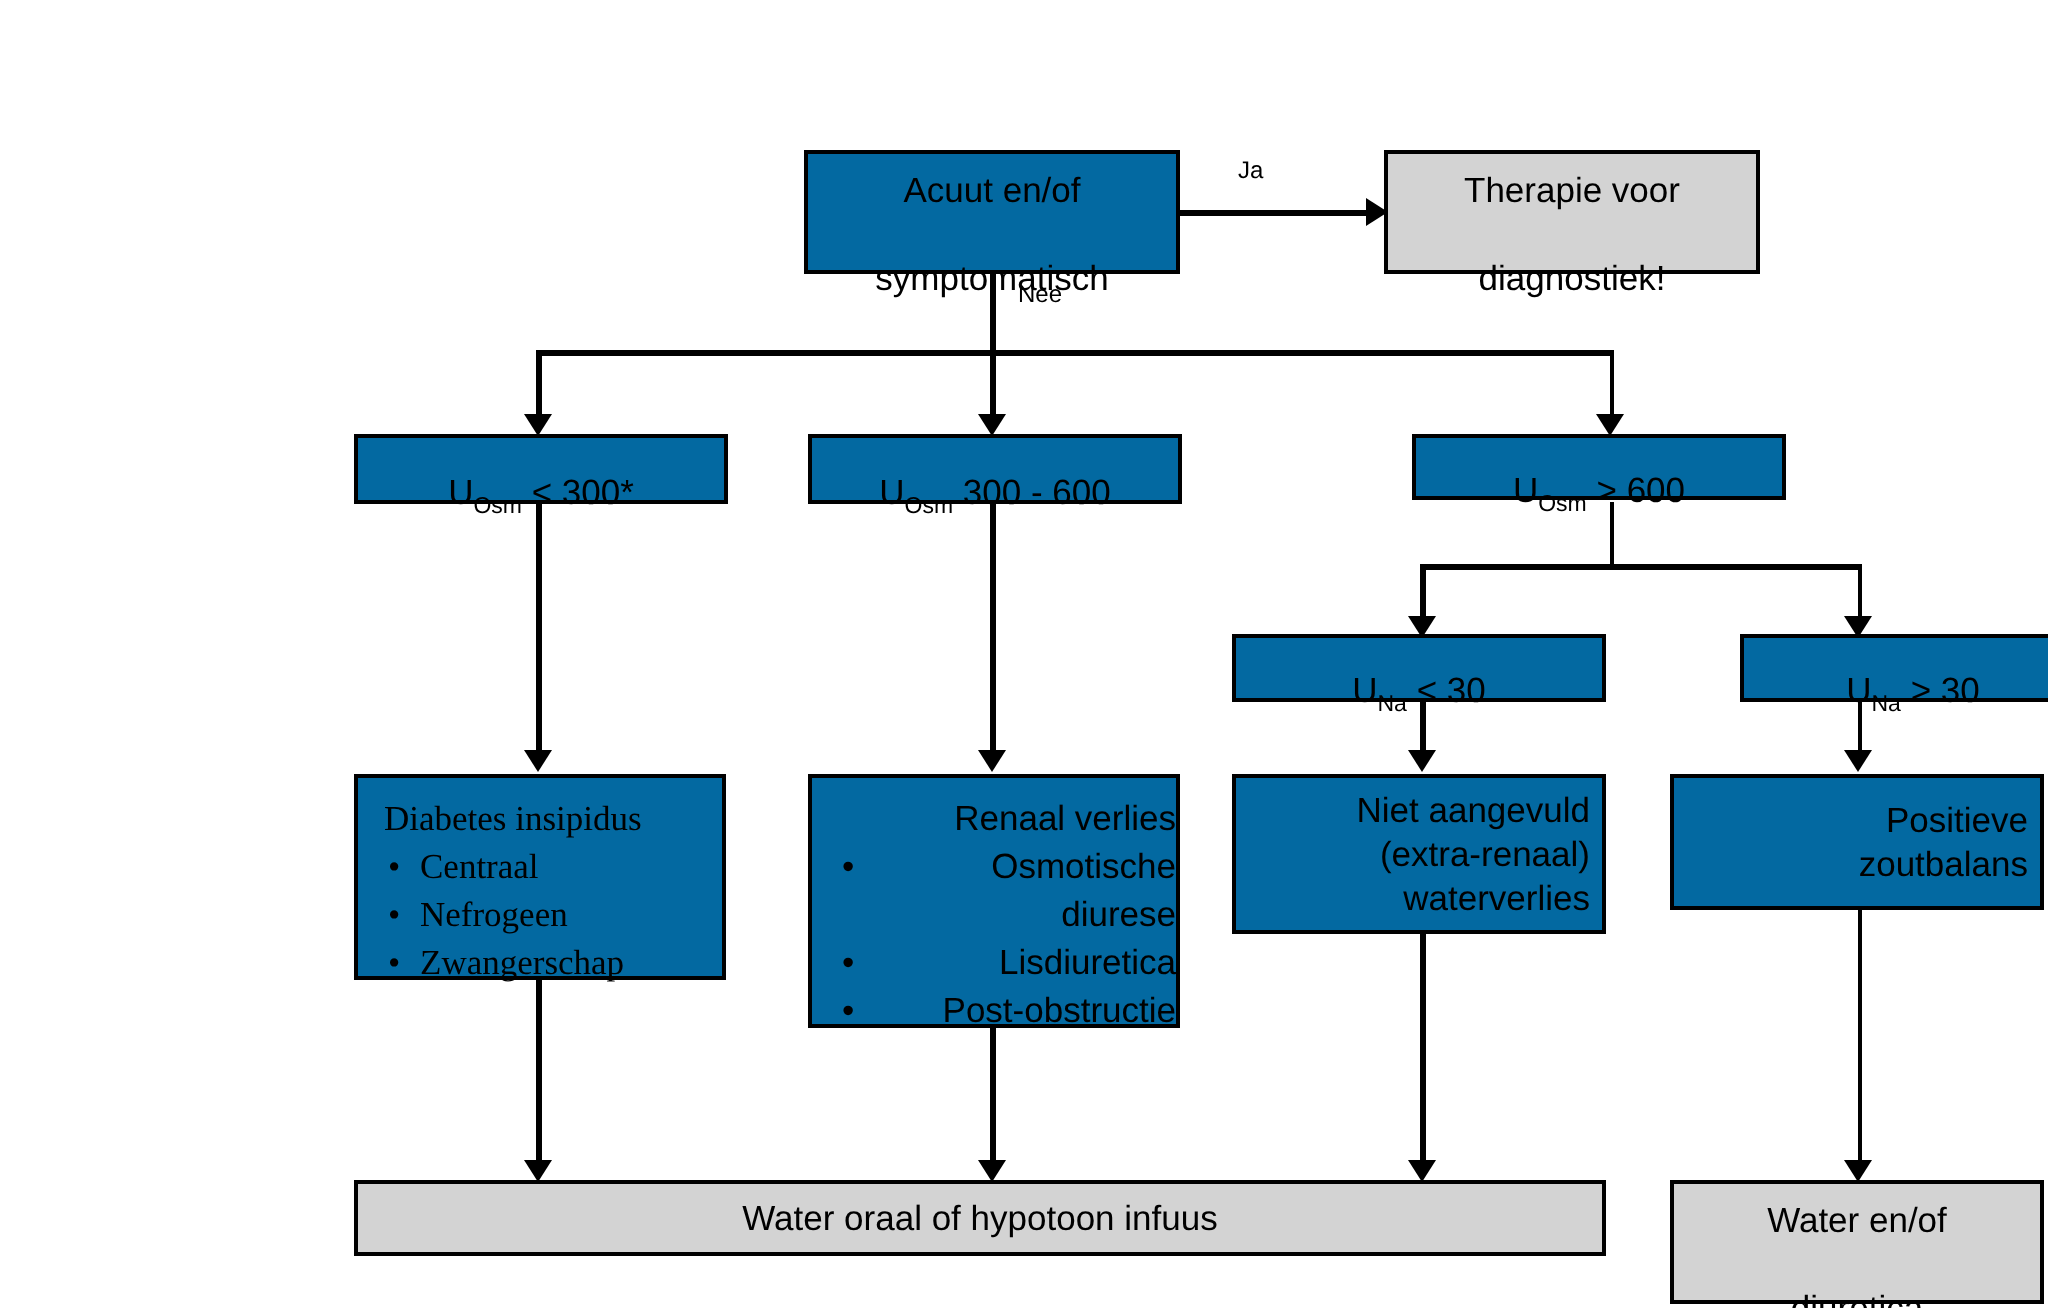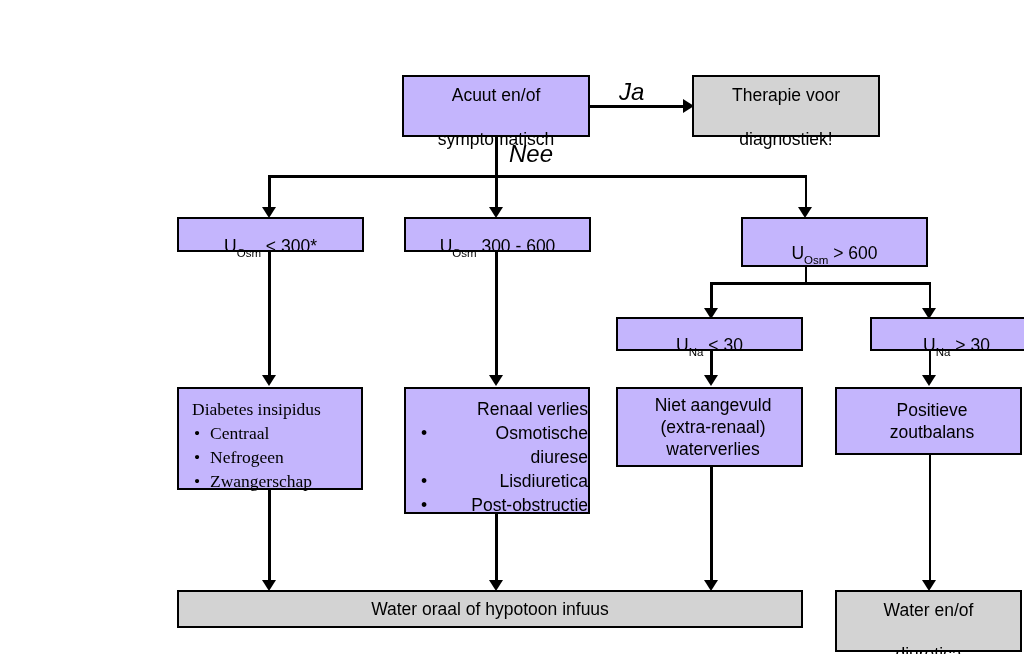--- a/index.html
+++ b/index.html
@@ -7,38 +7,38 @@
     position:relative;
     width:1024px;height:654px;
     background:#ffffff;
     font-family:"Liberation Sans","DejaVu Sans",sans-serif;
     overflow:hidden;
   }
   .node{
     position:absolute;
     box-sizing:border-box;
     border:2.5px solid #000000;
-    background:#c4b5fd;
+    background:#0369a1;
     color:#000000;
     font-size:17.5px;
     line-height:22px;
     z-index:3;
   }
   .node.gray{background:#d3d3d3;}
   .node .txt{
     position:absolute;
     left:0;right:0;
     top:50%;
     transform:translateY(-50%);
     text-align:center;
     padding:0 6px;
     box-sizing:border-box;
     white-space:pre-line;
   }
-  .node.left-al .txt{text-align:center;padding-left:13px;}
+  .node.left-al .txt{text-align:right;padding-left:13px;}
   .listbox{
     padding:8px 0 8px 13px;
   }
   .listbox .head{
     font-size:17.5px;
     line-height:24px;
     white-space:nowrap;
   }
   .listbox ul{
     margin:0;
@@ -74,22 +74,21 @@
   .arrow-r{
     position:absolute;
     width:0;height:0;
     border-top:7.5px solid transparent;
     border-bottom:7.5px solid transparent;
     border-left:11px solid #000000;
     z-index:2;
   }
   .elabel{
     position:absolute;
-    font-style:italic;
-    font-size:24px;
+    font-size:12px;
     color:#000000;
     z-index:4;
     white-space:nowrap;
   }
 </style>
 </head>
 <body>
 
 <div id="stage">
 
@@ -163,21 +162,21 @@
       <span>U</span><sub>Osm</sub><span> &lt; 300*</span>
     </div>
   </div>
 
   <div class="node" style="left:404px;top:217px;width:187px;height:35px;">
     <div class="txt">
       <span>U</span><sub>Osm</sub><span> 300 - 600</span>
     </div>
   </div>
 
-  <div class="node" style="left:741px;top:217px;width:187px;height:50px;">
+  <div class="node" style="left:706px;top:217px;width:187px;height:33px;">
     <div class="txt">
       <span>U</span><sub>Osm</sub><span> &gt; 600</span>
     </div>
   </div>
 
   <div class="node" style="left:616px;top:317px;width:187px;height:34px;">
     <div class="txt">
       <span>U</span><sub>Na</sub><span> &lt; 30</span>
     </div>
   </div>

